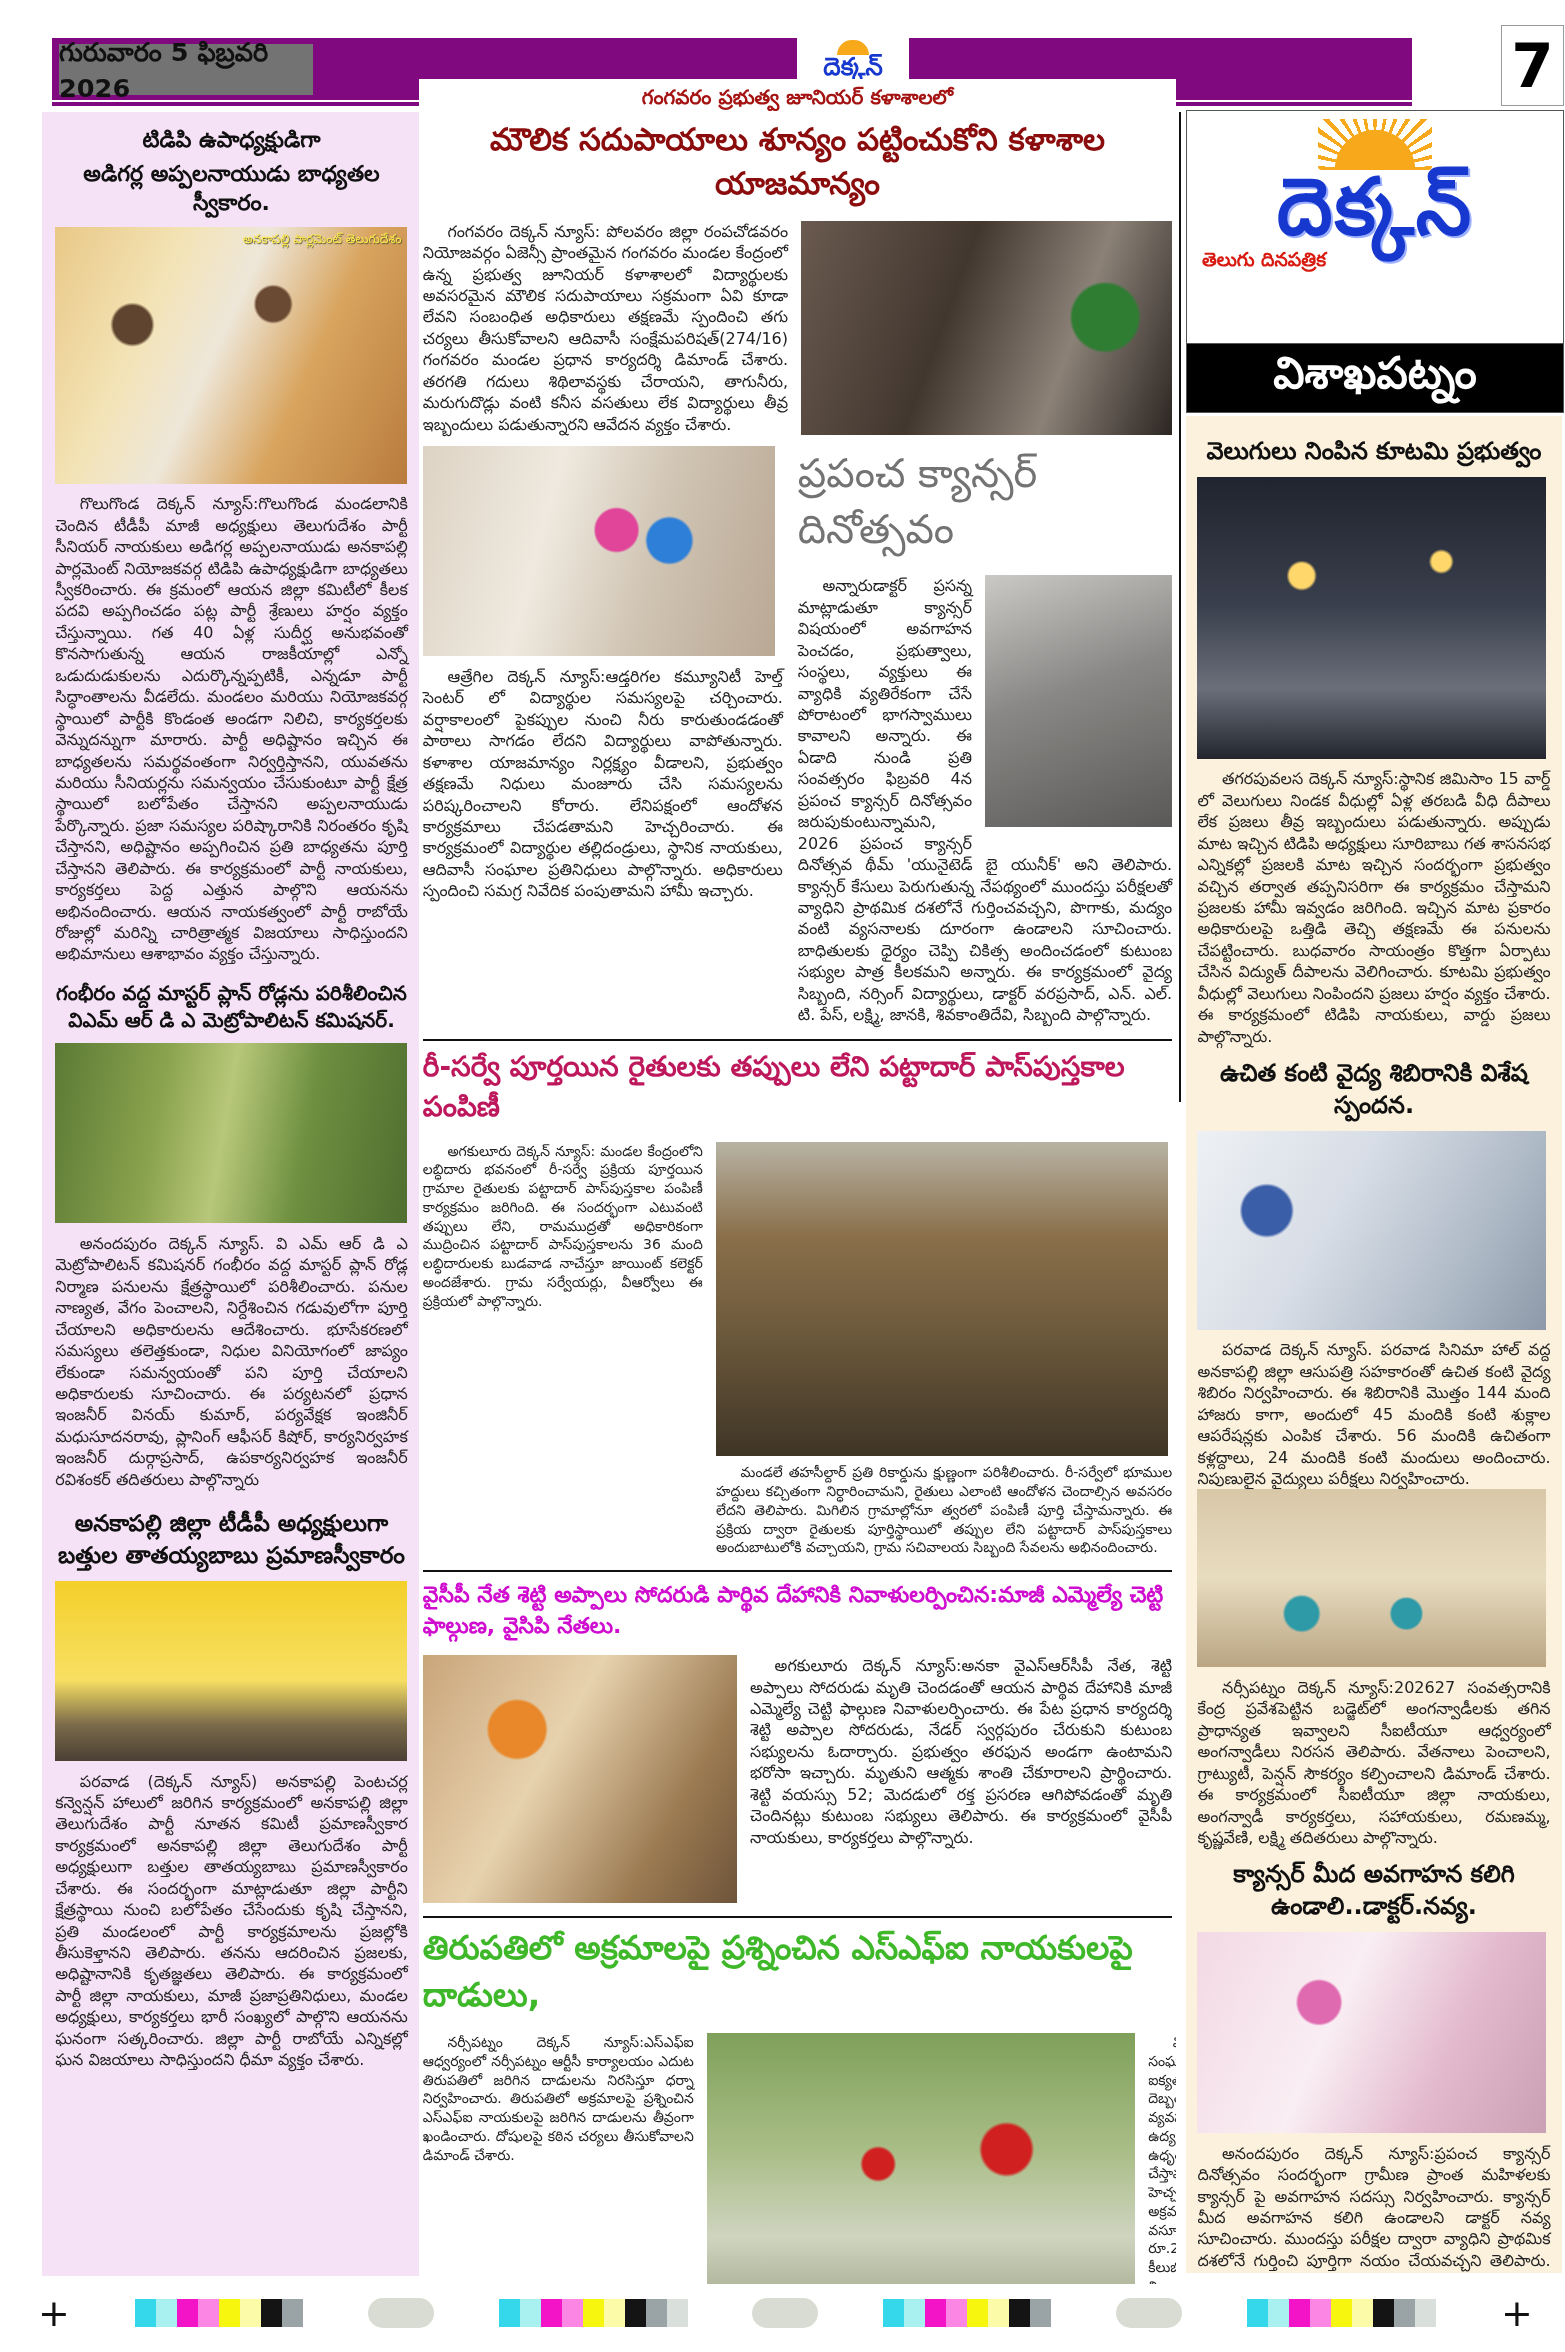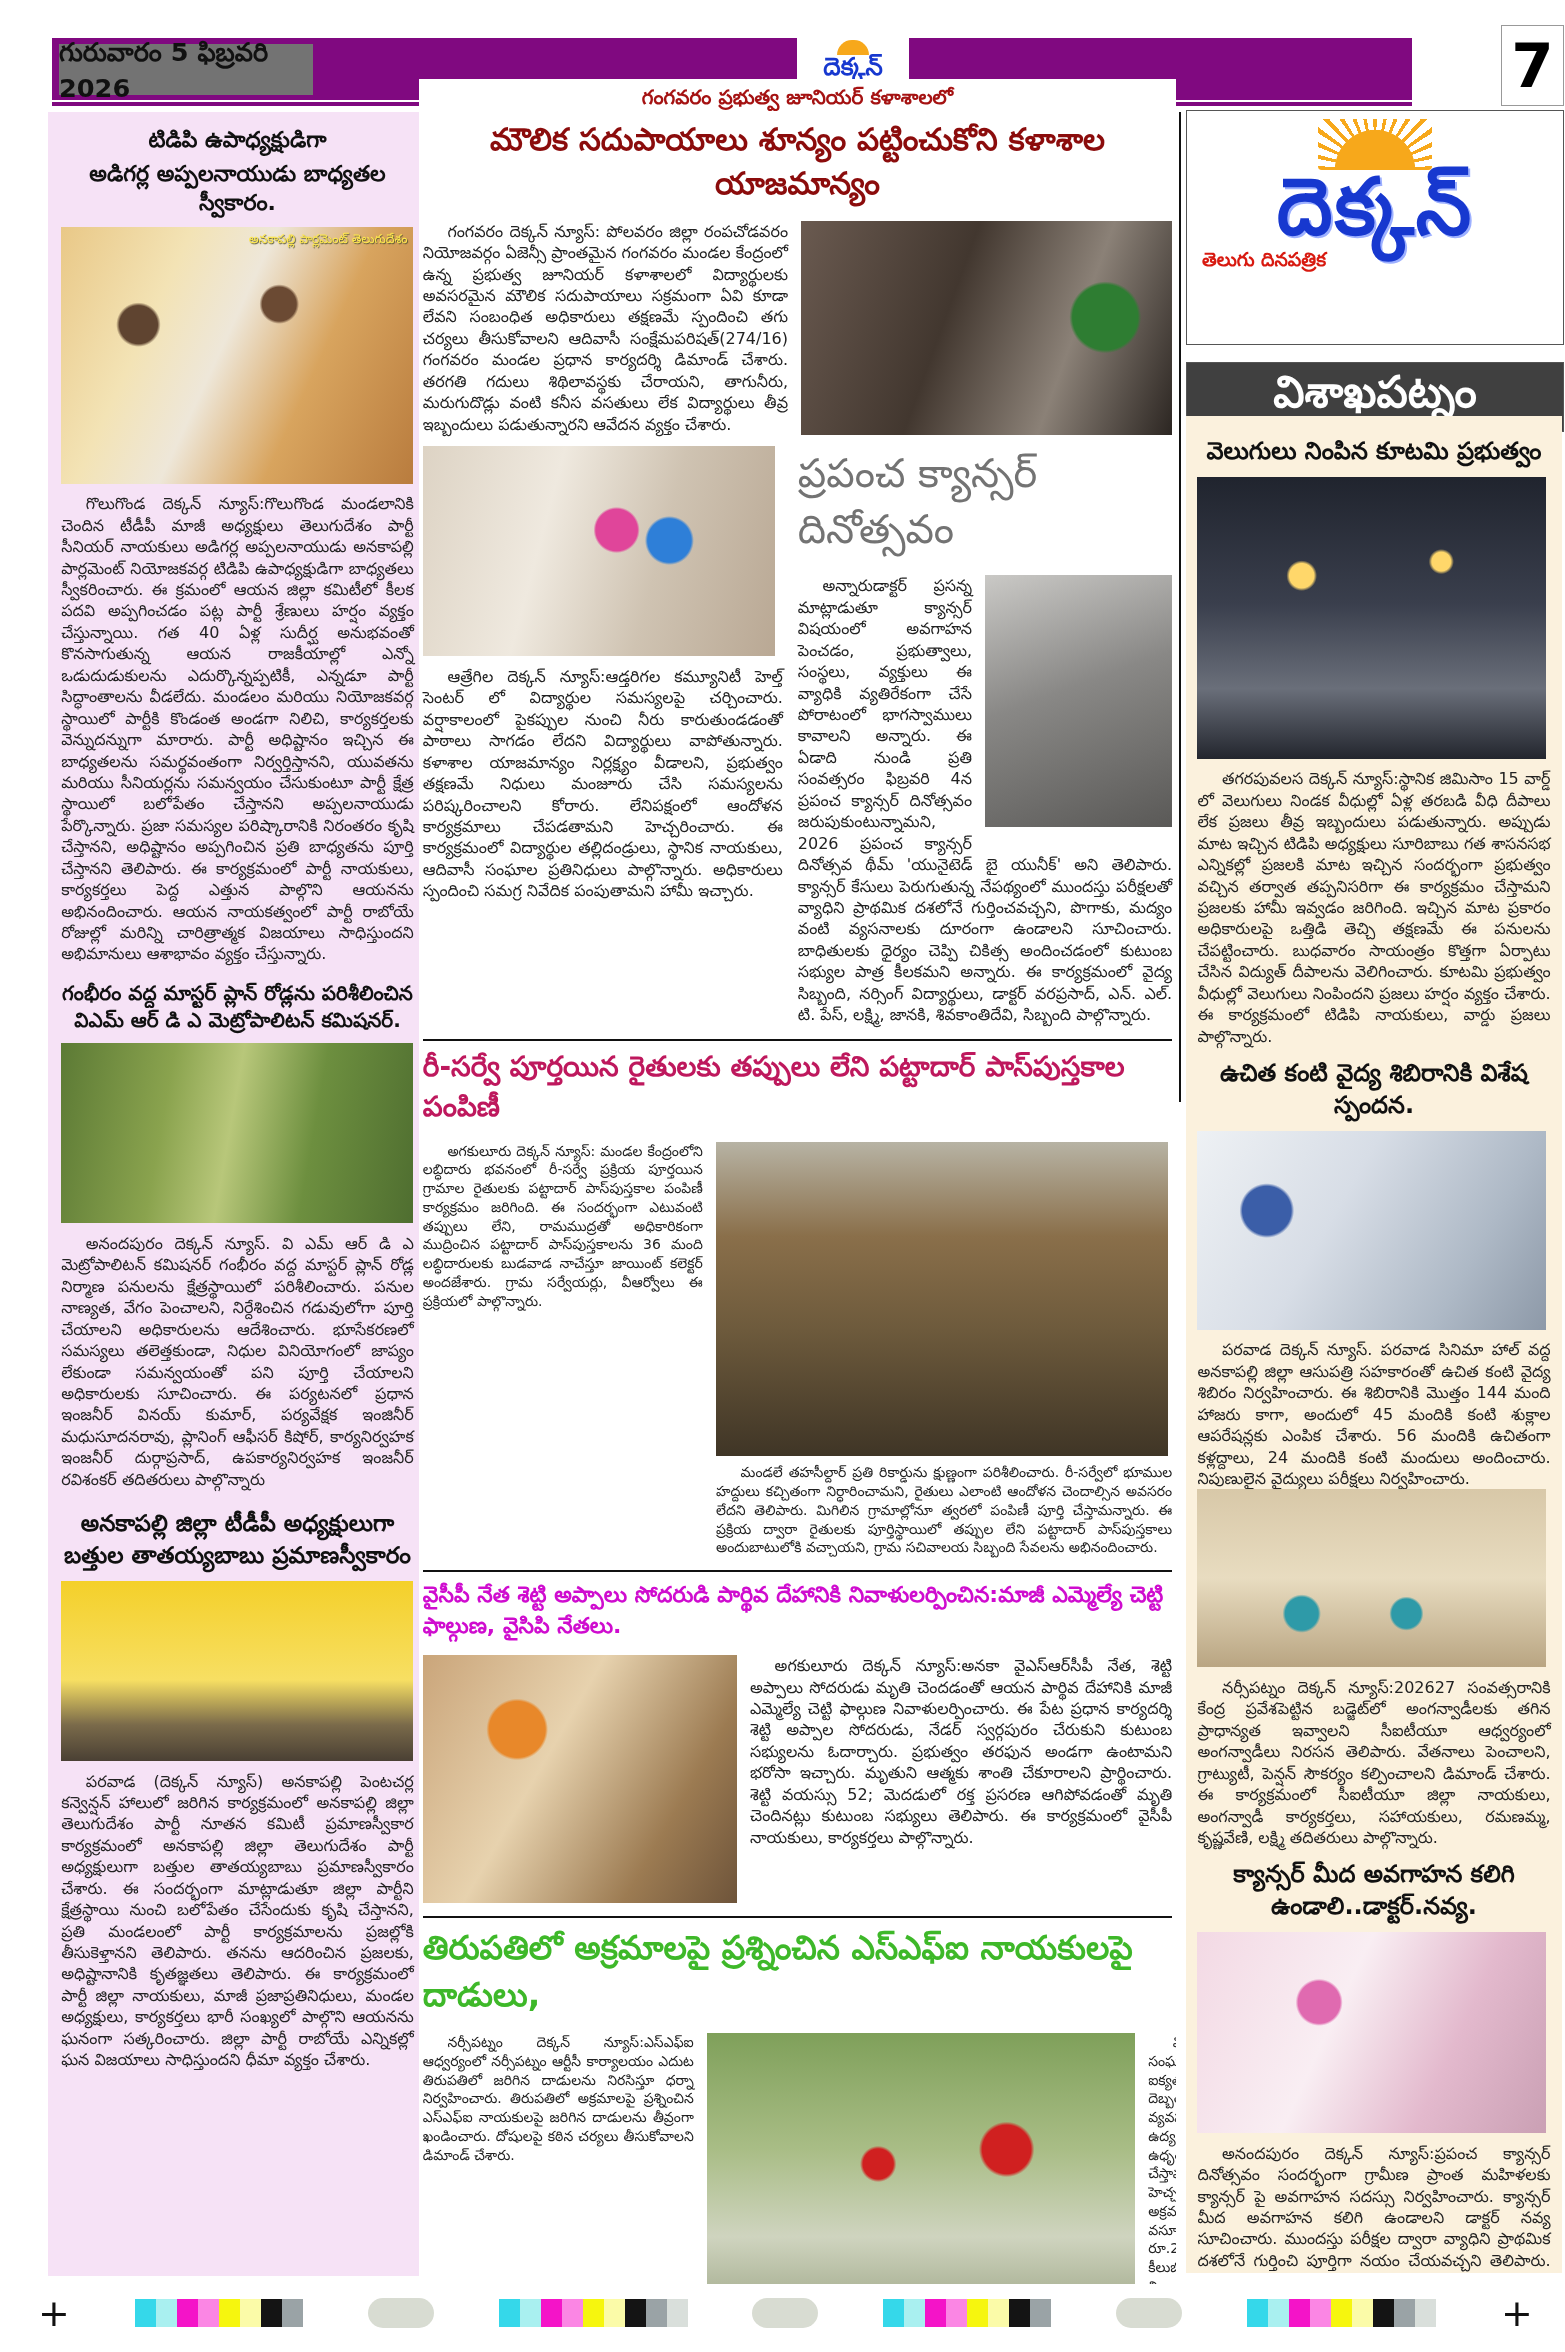--- a/index.html
+++ b/index.html
@@ -24,26 +24,26 @@
   
   .brandbox { position:absolute; left:1186px; top:110px; width:376px; height:233px; background:#ffffff;
               border:0.9px solid #555; display:flex; flex-direction:column; align-items:center; }
   .sun { margin-top:7.6px; width:114px; height:51px;
          background: radial-gradient(circle at 50% 100%, #f7a81b 0 52%, transparent 53%),
                      repeating-conic-gradient(from -90deg at 50% 100%, #f7a81b 0 4deg, transparent 4deg 11deg);
          border-radius:3.8px; }
   .brandname { color:#1738cf; font-weight:bold; font-size:79px; line-height:0.95; letter-spacing:1.9px;
                text-shadow:1.9px 1.9px 0 #9db0ff; }
   .brandtag { align-self:flex-start; margin-left:15px; color:#d81a10; font-size:19px; font-weight:bold; margin-top:3.8px; }
-  .editionbar { position:absolute; left:1186px; top:362px; width:376px; height:68px; background:#404040;
+  .editionbar { position:absolute; left:1186px; top:343px; width:376px; height:68px; background:#000000;
                 display:flex; align-items:center; justify-content:center; border:0.9px solid #555; }
   .editionbar span { color:#ffffff; font-weight:bold; font-size:44px; }
 
   
-  .col-left { position:absolute; left:48px; top:112px; width:379px; height:2164px; background:#f6e2f6;
+  .col-left { position:absolute; left:42px; top:112px; width:379px; height:2164px; background:#f6e2f6;
               padding:11.4px 13.2px; box-sizing:border-box; overflow:hidden; }
   .col-center { position:absolute; left:419px; top:79px; width:757px; height:2205px; background:#ffffff;
                 padding:0 3.8px; box-sizing:border-box; overflow:hidden; }
   .col-right { position:absolute; left:1186px; top:416px; width:376px; height:1857px; background:#fbf1dd;
                padding:9.5px 11.4px; box-sizing:border-box; overflow:hidden; }
   .vrule { position:absolute; left:1179px; top:112px; width:1.9px; height:990px; background:#111; }
 
   
   .body-text { font-size:16px; line-height:1.34; text-align:justify; color:#222; }
   .body-text.small { font-size:14px; }

